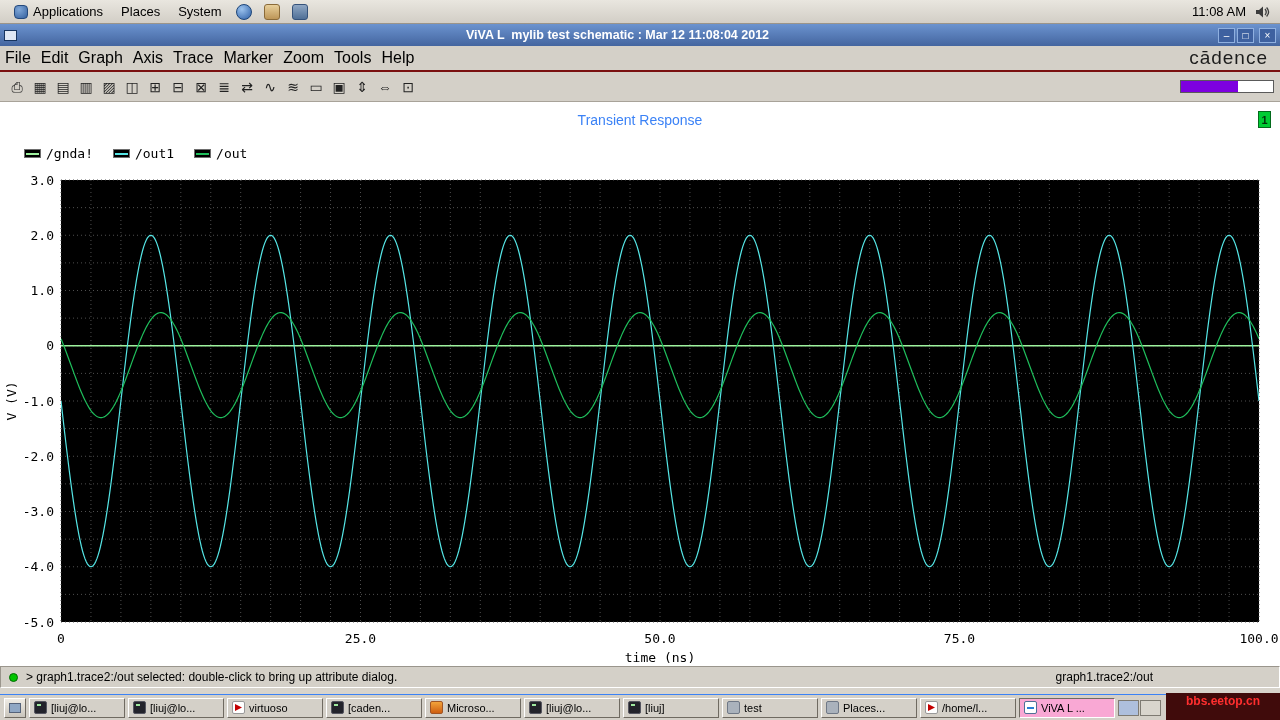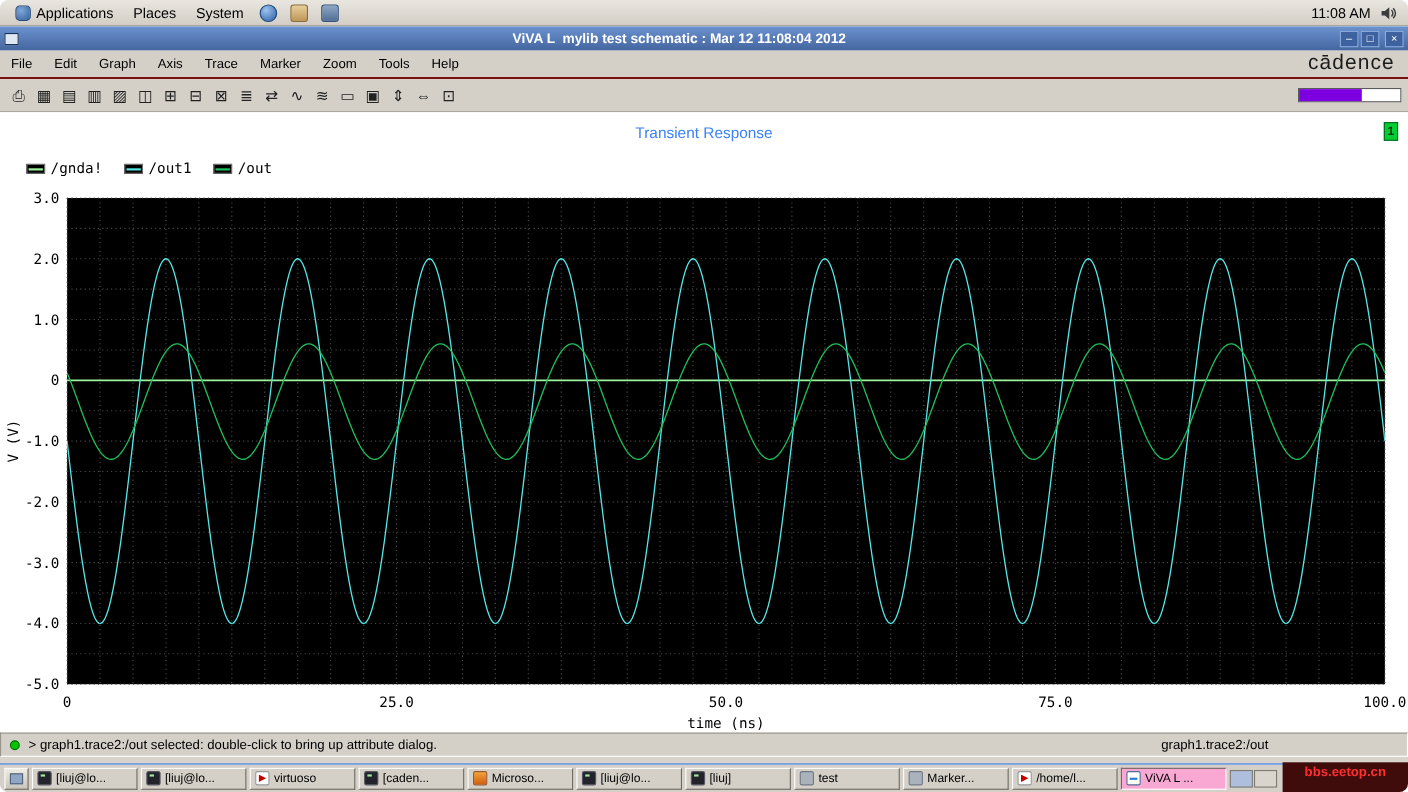--- a/index.html
+++ b/index.html
@@ -1,18 +1,18 @@
 <!DOCTYPE html>
 <html><head>
 <meta charset="utf-8">
 <style>
   * { margin:0; padding:0; box-sizing:border-box; }
   html,body { width:1280px; height:720px; }
   body { font-family:"Liberation Sans", sans-serif; color:#000; }
-  .screen { position:relative; width:1280px; height:720px; background:#d8d4cc; overflow:hidden;border-radius:8px; }
+  .screen { position:relative; width:1280px; height:720px; background:#d8d4cc; overflow:hidden; }
 
   
   .top-panel { position:absolute; top:0; left:0; right:0; height:24px;
     background:linear-gradient(#e9e6df,#d2cec6); border-bottom:1px solid #9a948a;
     display:flex; align-items:center; justify-content:space-between; padding:0 6px; }
   .panel-left { display:flex; align-items:center; gap:2px; }
   .panel-menu { display:flex; align-items:center; gap:5px; padding:2px 8px; font-size:13px; cursor:default; }
   .app-icon { width:14px; height:14px; border-radius:4px;
     background:radial-gradient(circle at 35% 30%, #7fa7d8, #35619f); border:1px solid #24497c; }
   .launcher { width:16px; height:16px; margin:0 5px; display:inline-block; }
@@ -30,21 +30,21 @@
     display:flex; align-items:center; padding:0 4px; }
   .win-icon { width:13px; height:11px; background:#dfe7f4; border:1px solid #17345f; flex:none; }
   .win-title { flex:1; text-align:center; color:#fff; font-weight:bold; font-size:12.5px; white-space:pre; overflow:hidden; }
   .win-btns { display:flex; gap:2px; }
   .wbtn { width:17px; height:15px; background:#3e61a0; border:1px solid #8fb0e0;
     color:#fff; font-size:10px; line-height:13px; text-align:center; cursor:default; }
   .wbtn.close { margin-left:3px; }
 
   .menubar { top:22px; height:24px; background:#d4d0c8; display:flex; align-items:center; justify-content:space-between; }
   .menu-items { display:flex; }
-  .mitem { padding:4px 10px; font-size:12px; cursor:default; }
+  .mitem { padding:4px 5px; font-size:16px; cursor:default; }
   .brand { font-size:19px; font-weight:500; letter-spacing:1px; color:#1c1c1c; padding-right:12px;
     font-family:"Liberation Sans", sans-serif; }
 
   .redline { top:46px; height:2px; background:#7a1010; }
 
   .toolbar { top:48px; height:30px; background:#d4d0c8; border-bottom:1px solid #a8a399;
     display:flex; align-items:center; padding:0 6px; }
   .tool-icons { display:flex; gap:1px; }
   .tool { width:22px; height:22px; font-size:14px; line-height:21px; text-align:center; color:#222;
     border:1px solid transparent; cursor:default; }
@@ -343,21 +343,21 @@
         <div class="tbtn">
           <span class="ticon terminal"></span>
           <span class="tlabel">[liuj]</span>
         </div>
         <div class="tbtn">
           <span class="ticon app"></span>
           <span class="tlabel">test</span>
         </div>
         <div class="tbtn">
           <span class="ticon app"></span>
-          <span class="tlabel">Marker...</span>
+          <span class="tlabel">Places...</span>
         </div>
         <div class="tbtn">
           <span class="ticon cadence"></span>
           <span class="tlabel">/home/l...</span>
         </div>
         <div class="tbtn active">
           <span class="ticon viva"></span>
           <span class="tlabel">ViVA L ...</span>
         </div>
       </div>

